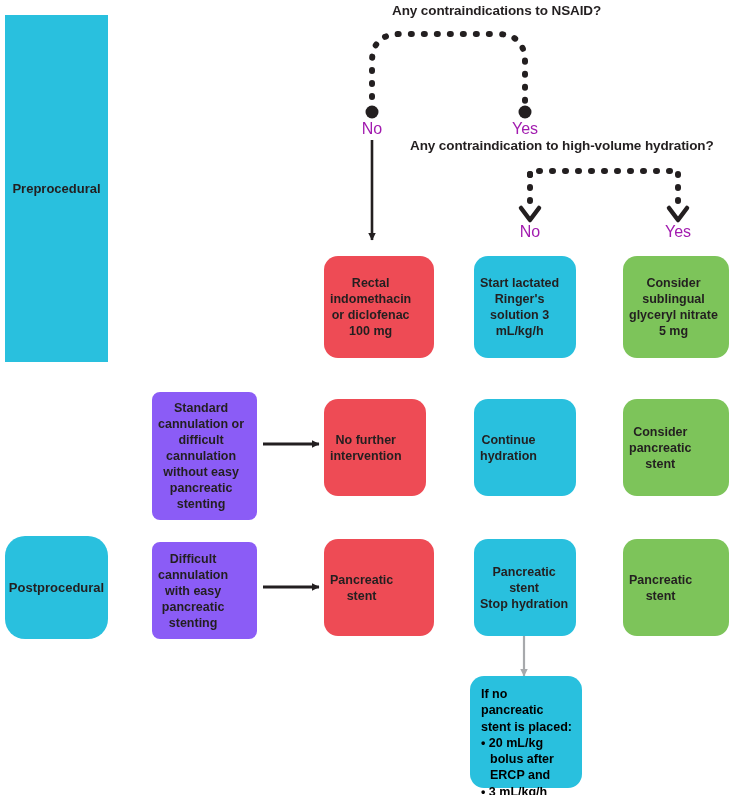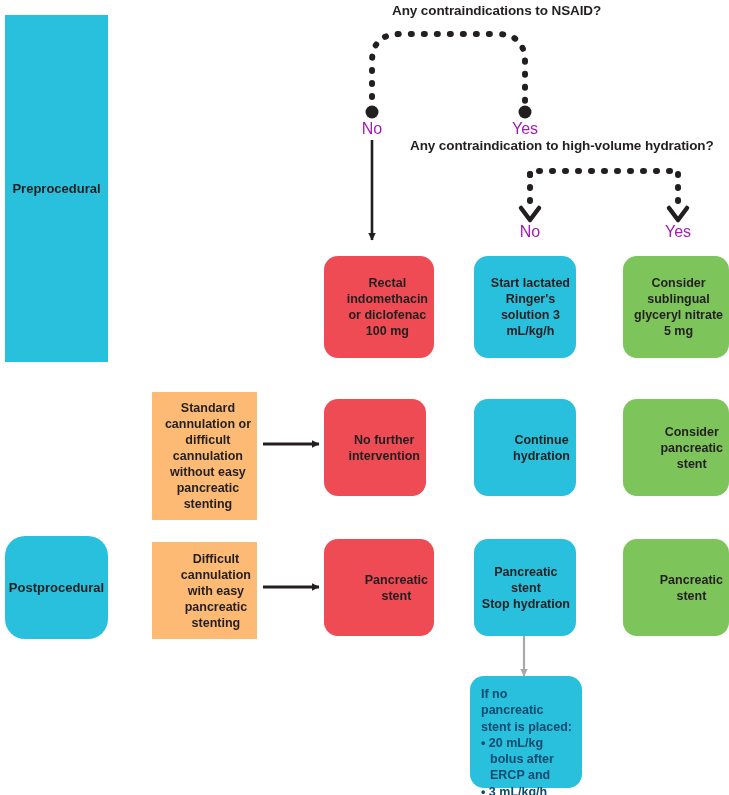--- a/index.html
+++ b/index.html
@@ -41,43 +41,43 @@
   .cat-label {
     font-size: 13px;
     font-weight: bold;
     color: #231f20;
     white-space: nowrap;
   }
   .node {
     position: absolute;
     display: flex;
     align-items: center;
-    justify-content: flex-end;
+    justify-content: flex-start;
     text-align: center;
     font-size: 12.5px;
     font-weight: bold;
     line-height: 1.28;
     color: #231f20;
     box-sizing: border-box;
     padding: 4px 6px;
   }
   .node-red    { background: #ee4b55; border-radius: 14px; }
   .node-cyan   { background: #29c0de; border-radius: 14px; }
   .node-green  { background: #7dc45a; border-radius: 14px; }
-  .node-yellow { background: #fdba74; border-radius: 0; }
+  .node-yellow { background: #8b5cf6; border-radius: 8px; }
   .node-note {
     position: absolute;
     background: #29c0de;
     border-radius: 14px;
     box-sizing: border-box;
     padding: 10px 9px 8px 11px;
     font-size: 12.5px;
     font-weight: bold;
     line-height: 1.3;
-    color: #0c4a6e;
+    color: #000000;
     text-align: left;
   }
   .node-note .bullet-line {
     padding-left: 9px;
     text-indent: -9px;
   }
   .node-note .cont-line {
     padding-left: 9px;
   }
   svg.overlay {

